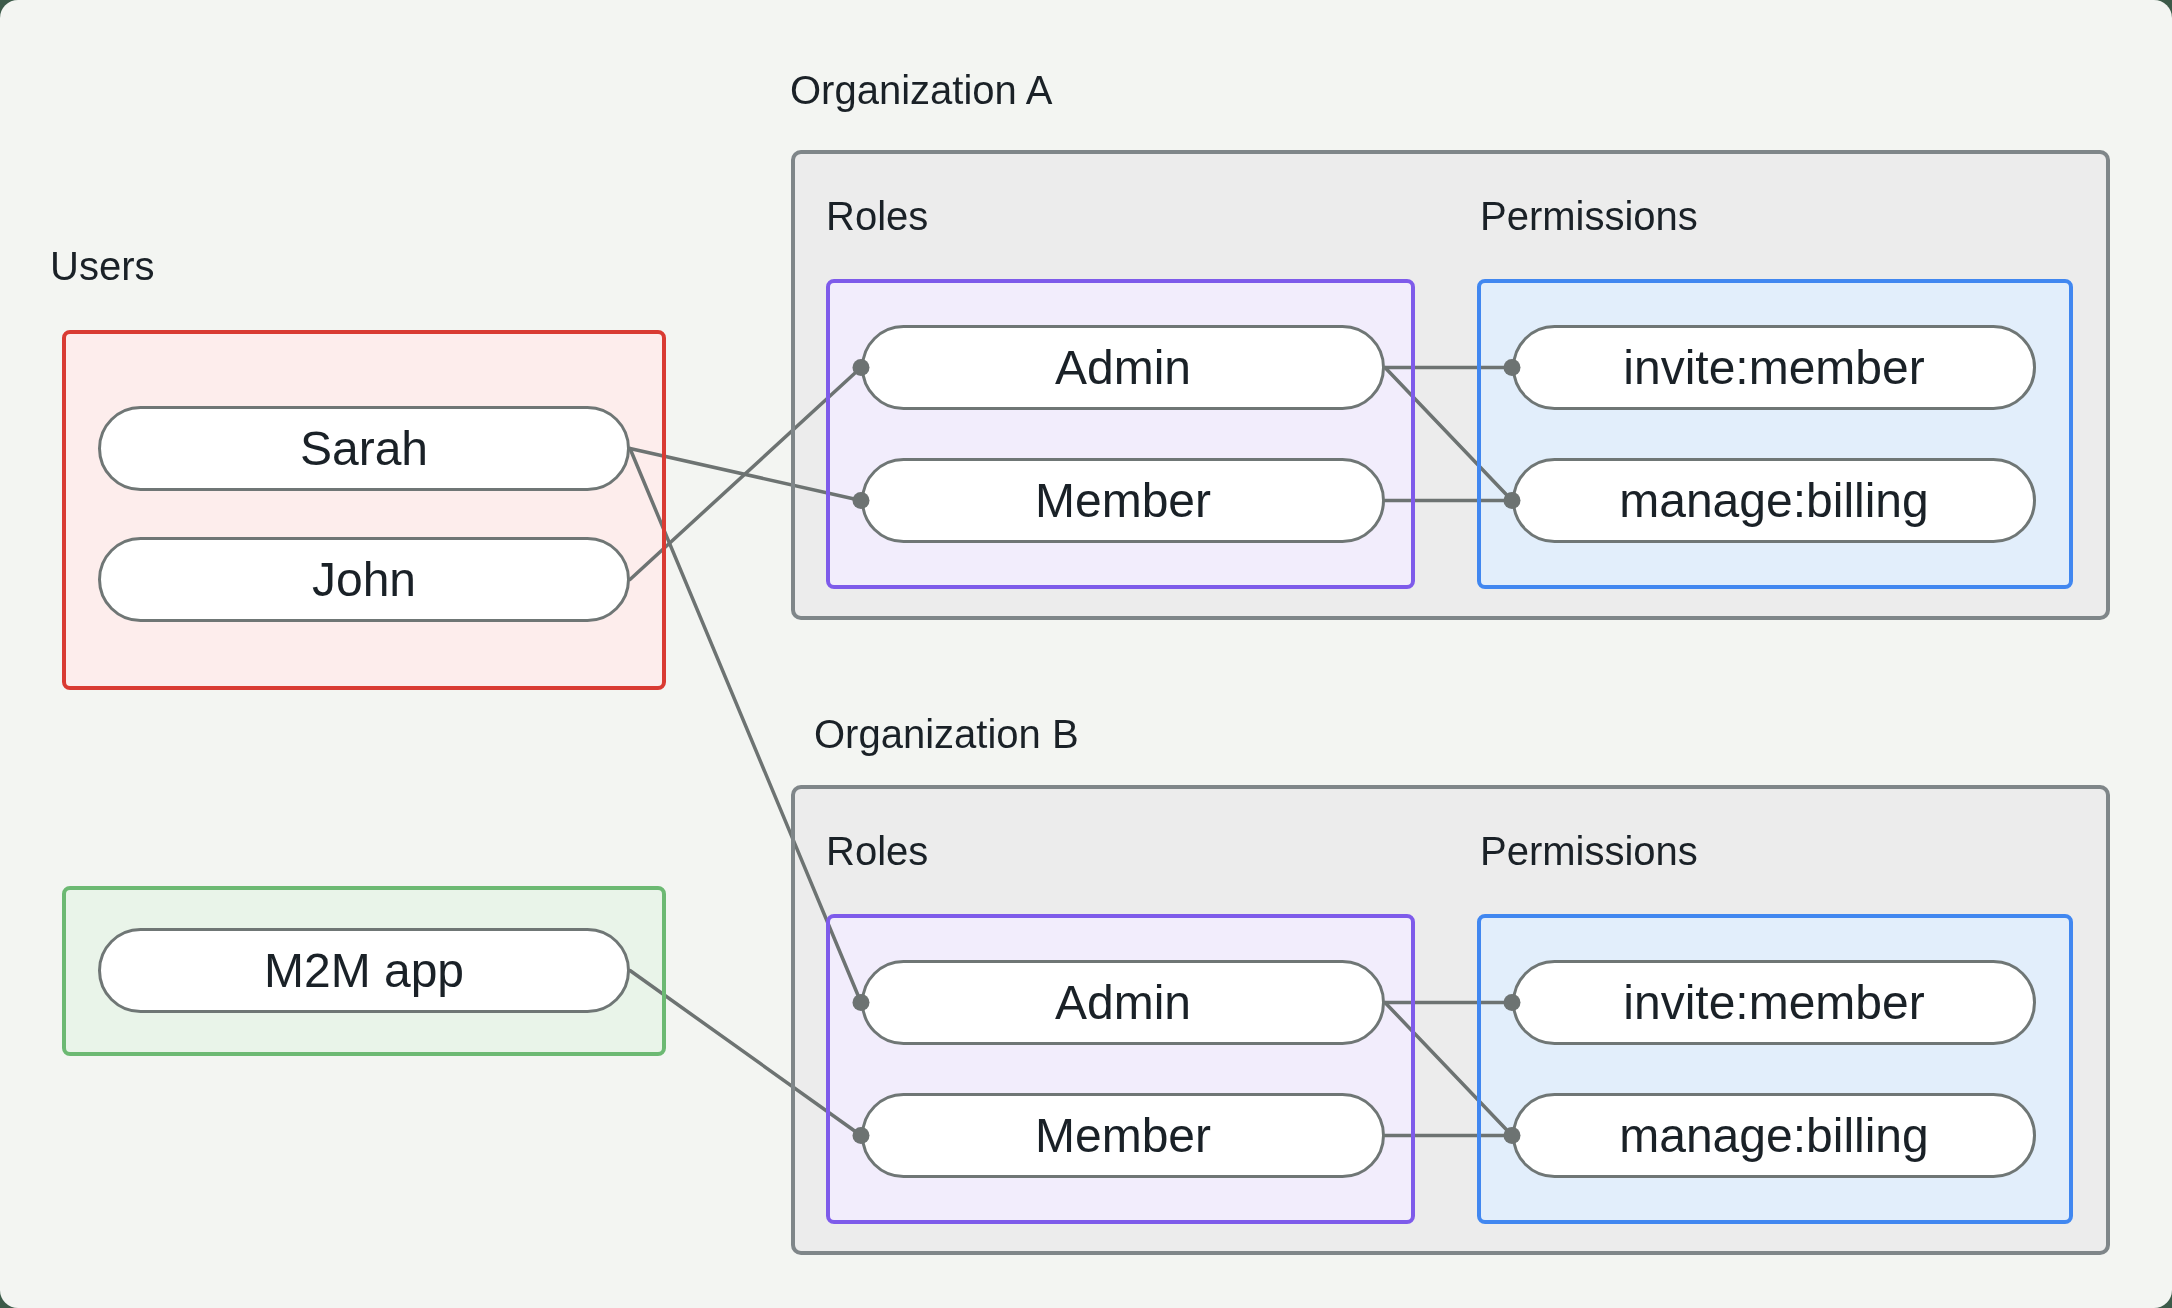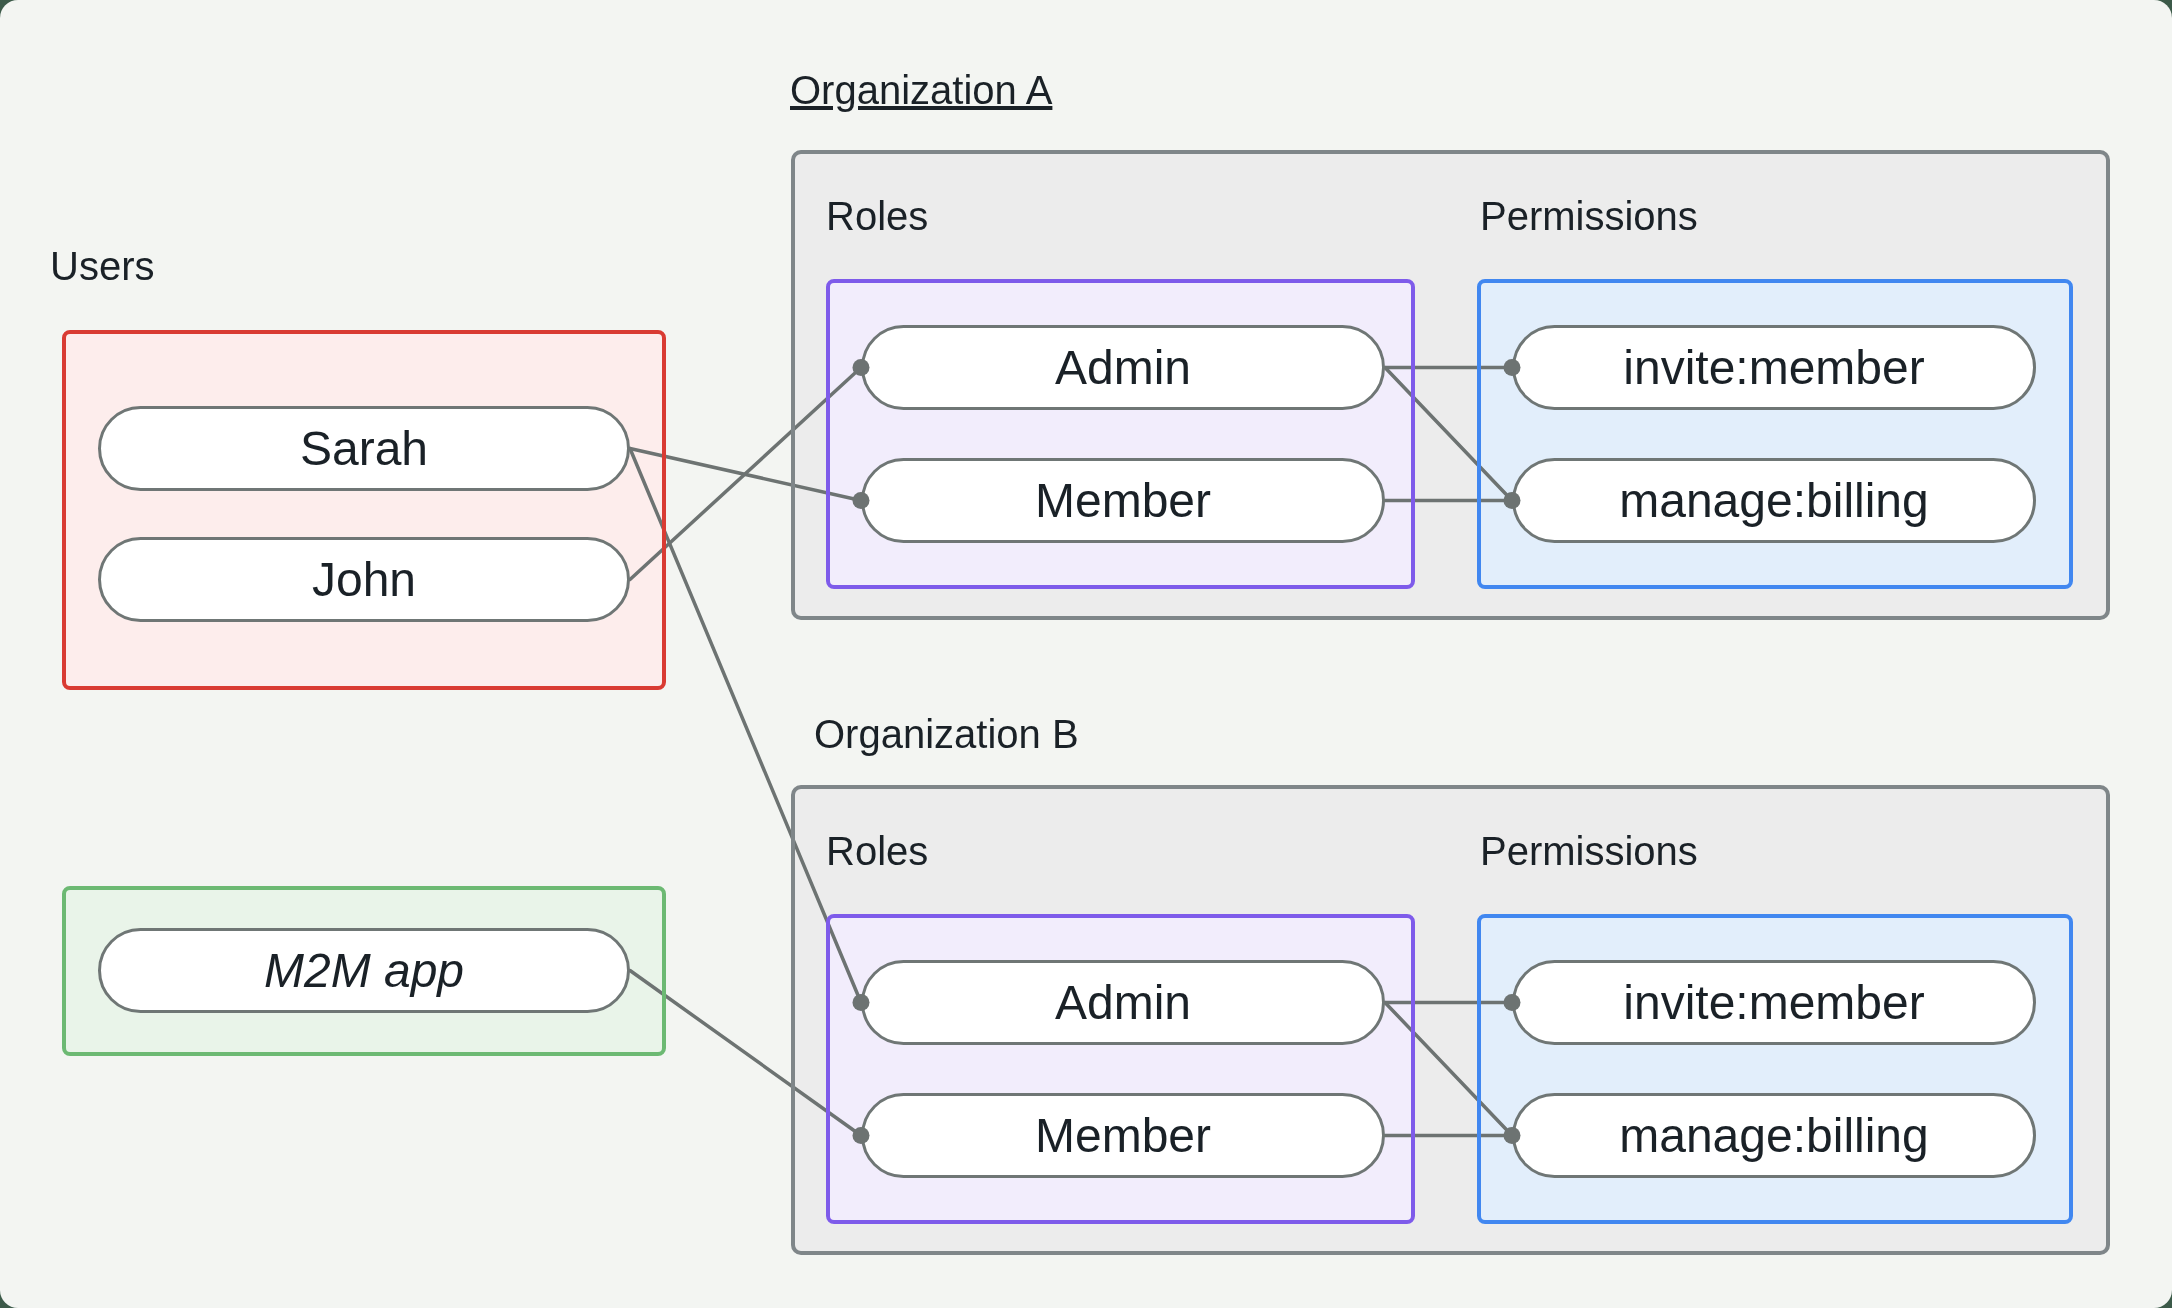--- a/index.html
+++ b/index.html
@@ -75,30 +75,30 @@
   <div class="abs outline users-line r8" style="left:62px;top:330px;width:604px;height:360px;"></div>
   <div class="abs outline m2m-line r8" style="left:62px;top:886px;width:604px;height:170px;"></div>
   <div class="abs outline org-line r10" style="left:791px;top:150px;width:1319px;height:470px;"></div>
   <div class="abs outline roles-line r8" style="left:826px;top:279px;width:589px;height:310px;"></div>
   <div class="abs outline perms-line r8" style="left:1477px;top:279px;width:596px;height:310px;"></div>
   <div class="abs outline org-line r10" style="left:791px;top:785px;width:1319px;height:470px;"></div>
   <div class="abs outline roles-line r8" style="left:826px;top:914px;width:589px;height:310px;"></div>
   <div class="abs outline perms-line r8" style="left:1477px;top:914px;width:596px;height:310px;"></div>
 
   <div class="abs lbl" style="left:50px;top:242px;">Users</div>
-  <div class="abs lbl" style="left:790px;top:66px;text-decoration:underline;">Organization A</div>
+  <div class="abs lbl" style="left:790px;top:66px;">Organization A</div>
   <div class="abs lbl" style="left:826px;top:192px;">Roles</div>
   <div class="abs lbl" style="left:1480px;top:192px;">Permissions</div>
   <div class="abs lbl" style="left:814px;top:701px;margin-top:9px;">Organization B</div>
   <div class="abs lbl" style="left:826px;top:827px;">Roles</div>
   <div class="abs lbl" style="left:1480px;top:827px;">Permissions</div>
 
   <div class="abs pill" style="left:98px;top:406px;width:532px;">Sarah</div>
   <div class="abs pill" style="left:98px;top:537px;width:532px;">John</div>
-  <div class="abs pill" style="left:98px;top:928px;width:532px;font-style:italic;">M2M app</div>
+  <div class="abs pill" style="left:98px;top:928px;width:532px;">M2M app</div>
 
   <div class="abs pill" style="left:861px;top:325px;width:524px;">Admin</div>
   <div class="abs pill" style="left:861px;top:458px;width:524px;">Member</div>
   <div class="abs pill" style="left:1512px;top:325px;width:524px;">invite:member</div>
   <div class="abs pill" style="left:1512px;top:458px;width:524px;">manage:billing</div>
 
   <div class="abs pill" style="left:861px;top:960px;width:524px;">Admin</div>
   <div class="abs pill" style="left:861px;top:1093px;width:524px;">Member</div>
   <div class="abs pill" style="left:1512px;top:960px;width:524px;">invite:member</div>
   <div class="abs pill" style="left:1512px;top:1093px;width:524px;">manage:billing</div>

